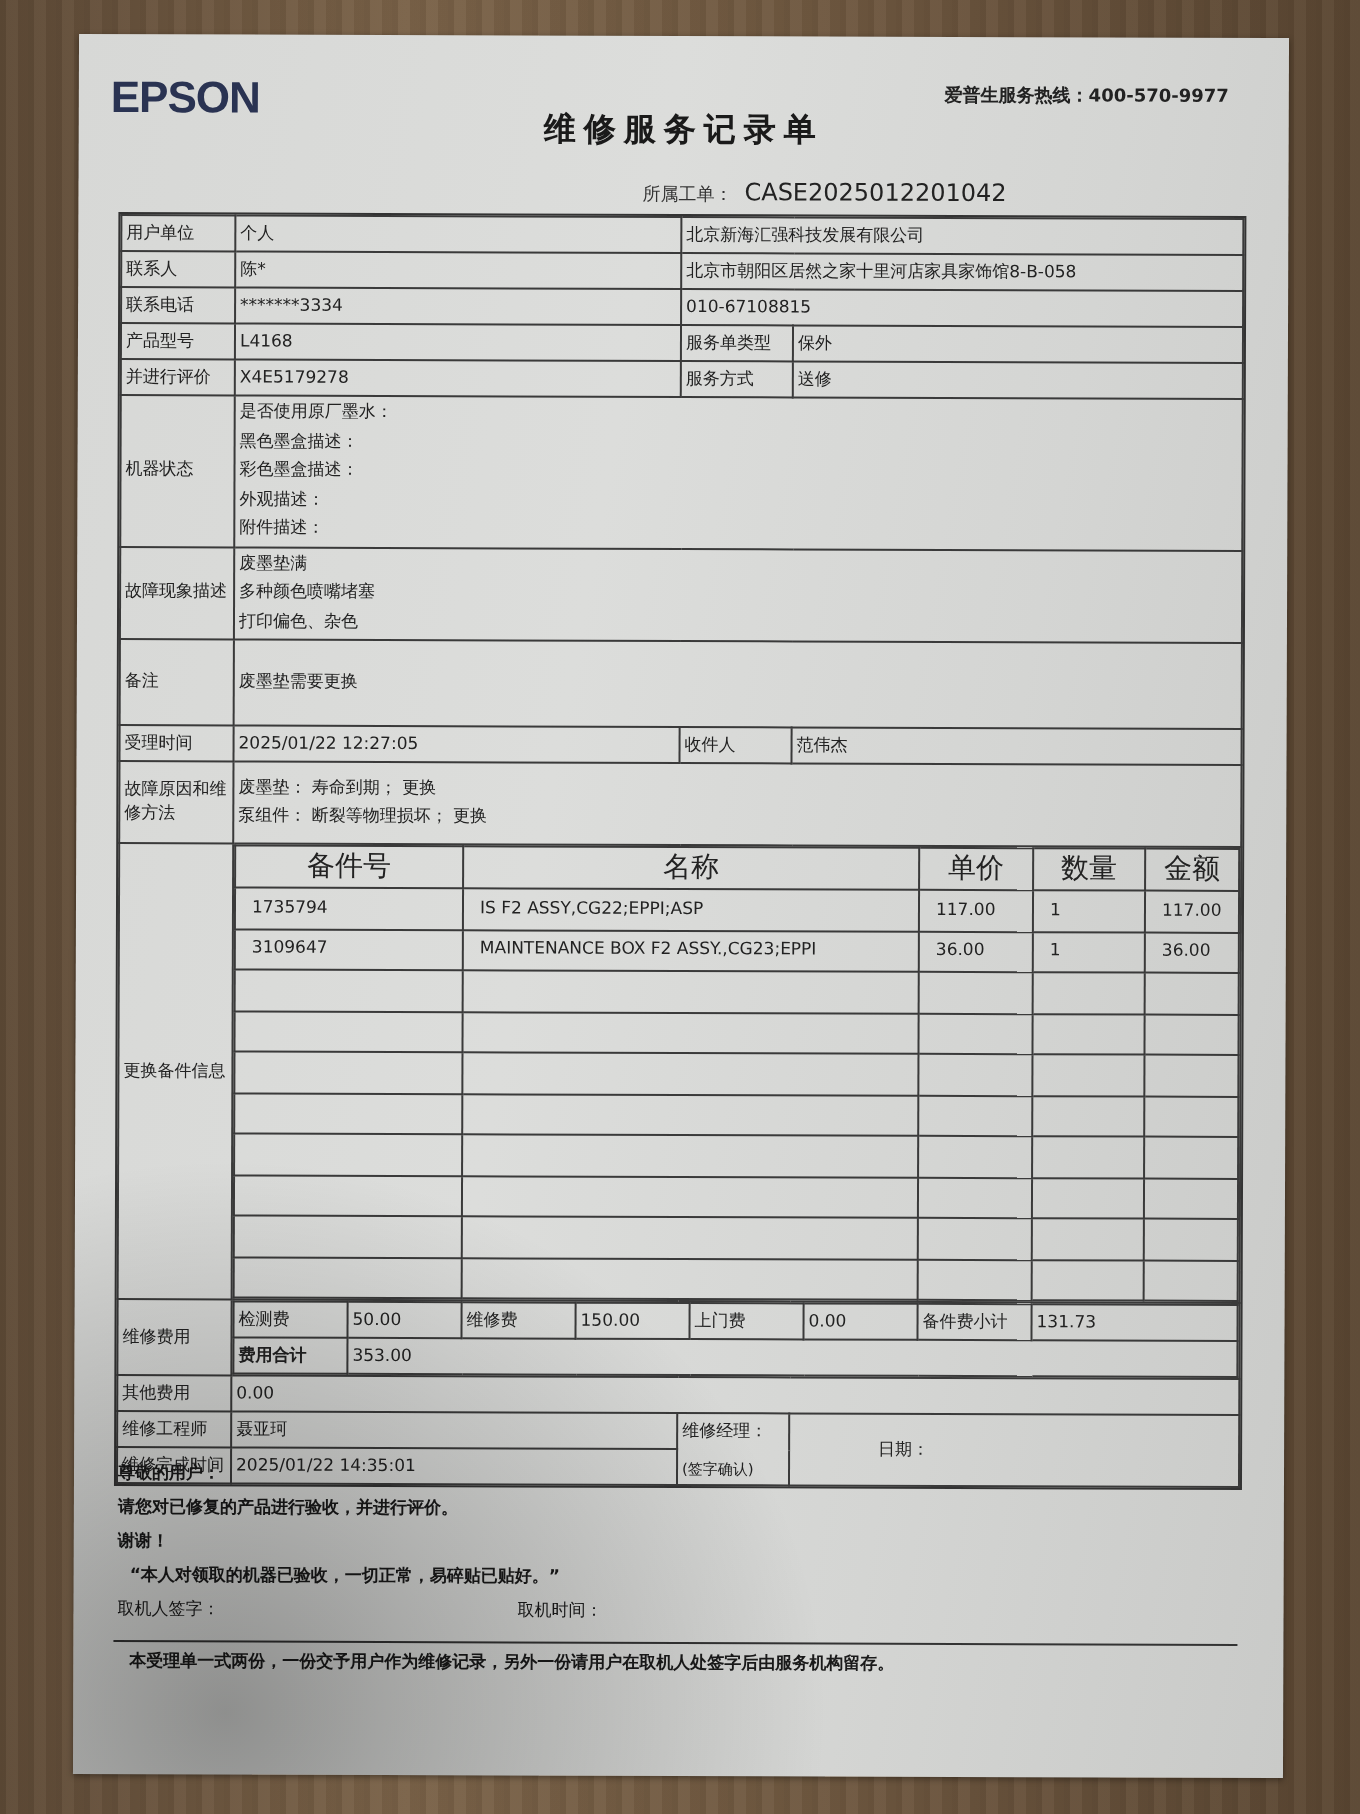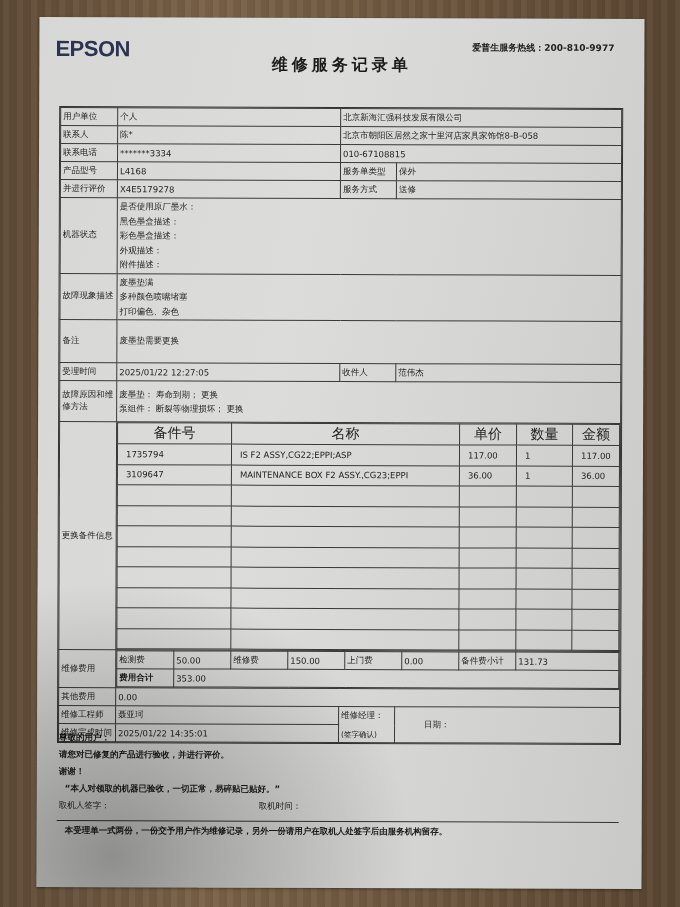--- a/index.html
+++ b/index.html
@@ -63,23 +63,26 @@
       position:absolute; left:28px; top:808px; font-size:8.5px; font-weight:bold; color:#1a1a1a;
     }
   </style>
 </head>
 <body>
 
 <div class="wood-grain"></div>
 
 <div class="paper">
   <div class="logo">EPSON</div>
-  <div class="hotline">爱普生服务热线：200-810-9977</div>
+  <div class="hotline">爱普生服务热线：400-570-9977</div>
   <div class="title">维修服务记录单</div>
 
+  <div class="meta" style="left:282px;">
+    <span>所属工单：</span><span class="val">CASE2025012201042</span>
+  </div>
 
   <div class="grid">
     <table>
       <colgroup>
           <col style="width:57px">
           <col style="width:223px">
           <col style="width:56px">
           <col>
         </colgroup>
       <tbody>
@@ -275,21 +278,21 @@
         <td>其他费用</td>
         <td colspan="3">0.00</td>
       </tr>
       <tr>
         <td>维修工程师</td>
         <td>聂亚珂</td>
         <td rowspan="2" colspan="1" style="vertical-align:top; padding-top:3px;">
           <div style="white-space:nowrap">维修经理：</div>
           <div style="margin-top:8px; font-size:7.5px; white-space:nowrap">(签字确认)</div>
         </td>
-        <td rowspan="2" style="padding-left:29px">日期：</td>
+        <td rowspan="2" style="padding-left:44px">日期：</td>
       </tr>
       <tr>
         <td>维修完成时间</td>
         <td>2025/01/22 14:35:01</td>
       </tr>
     </tbody>
       </table>
   </div>
 
   <div class="notice">

